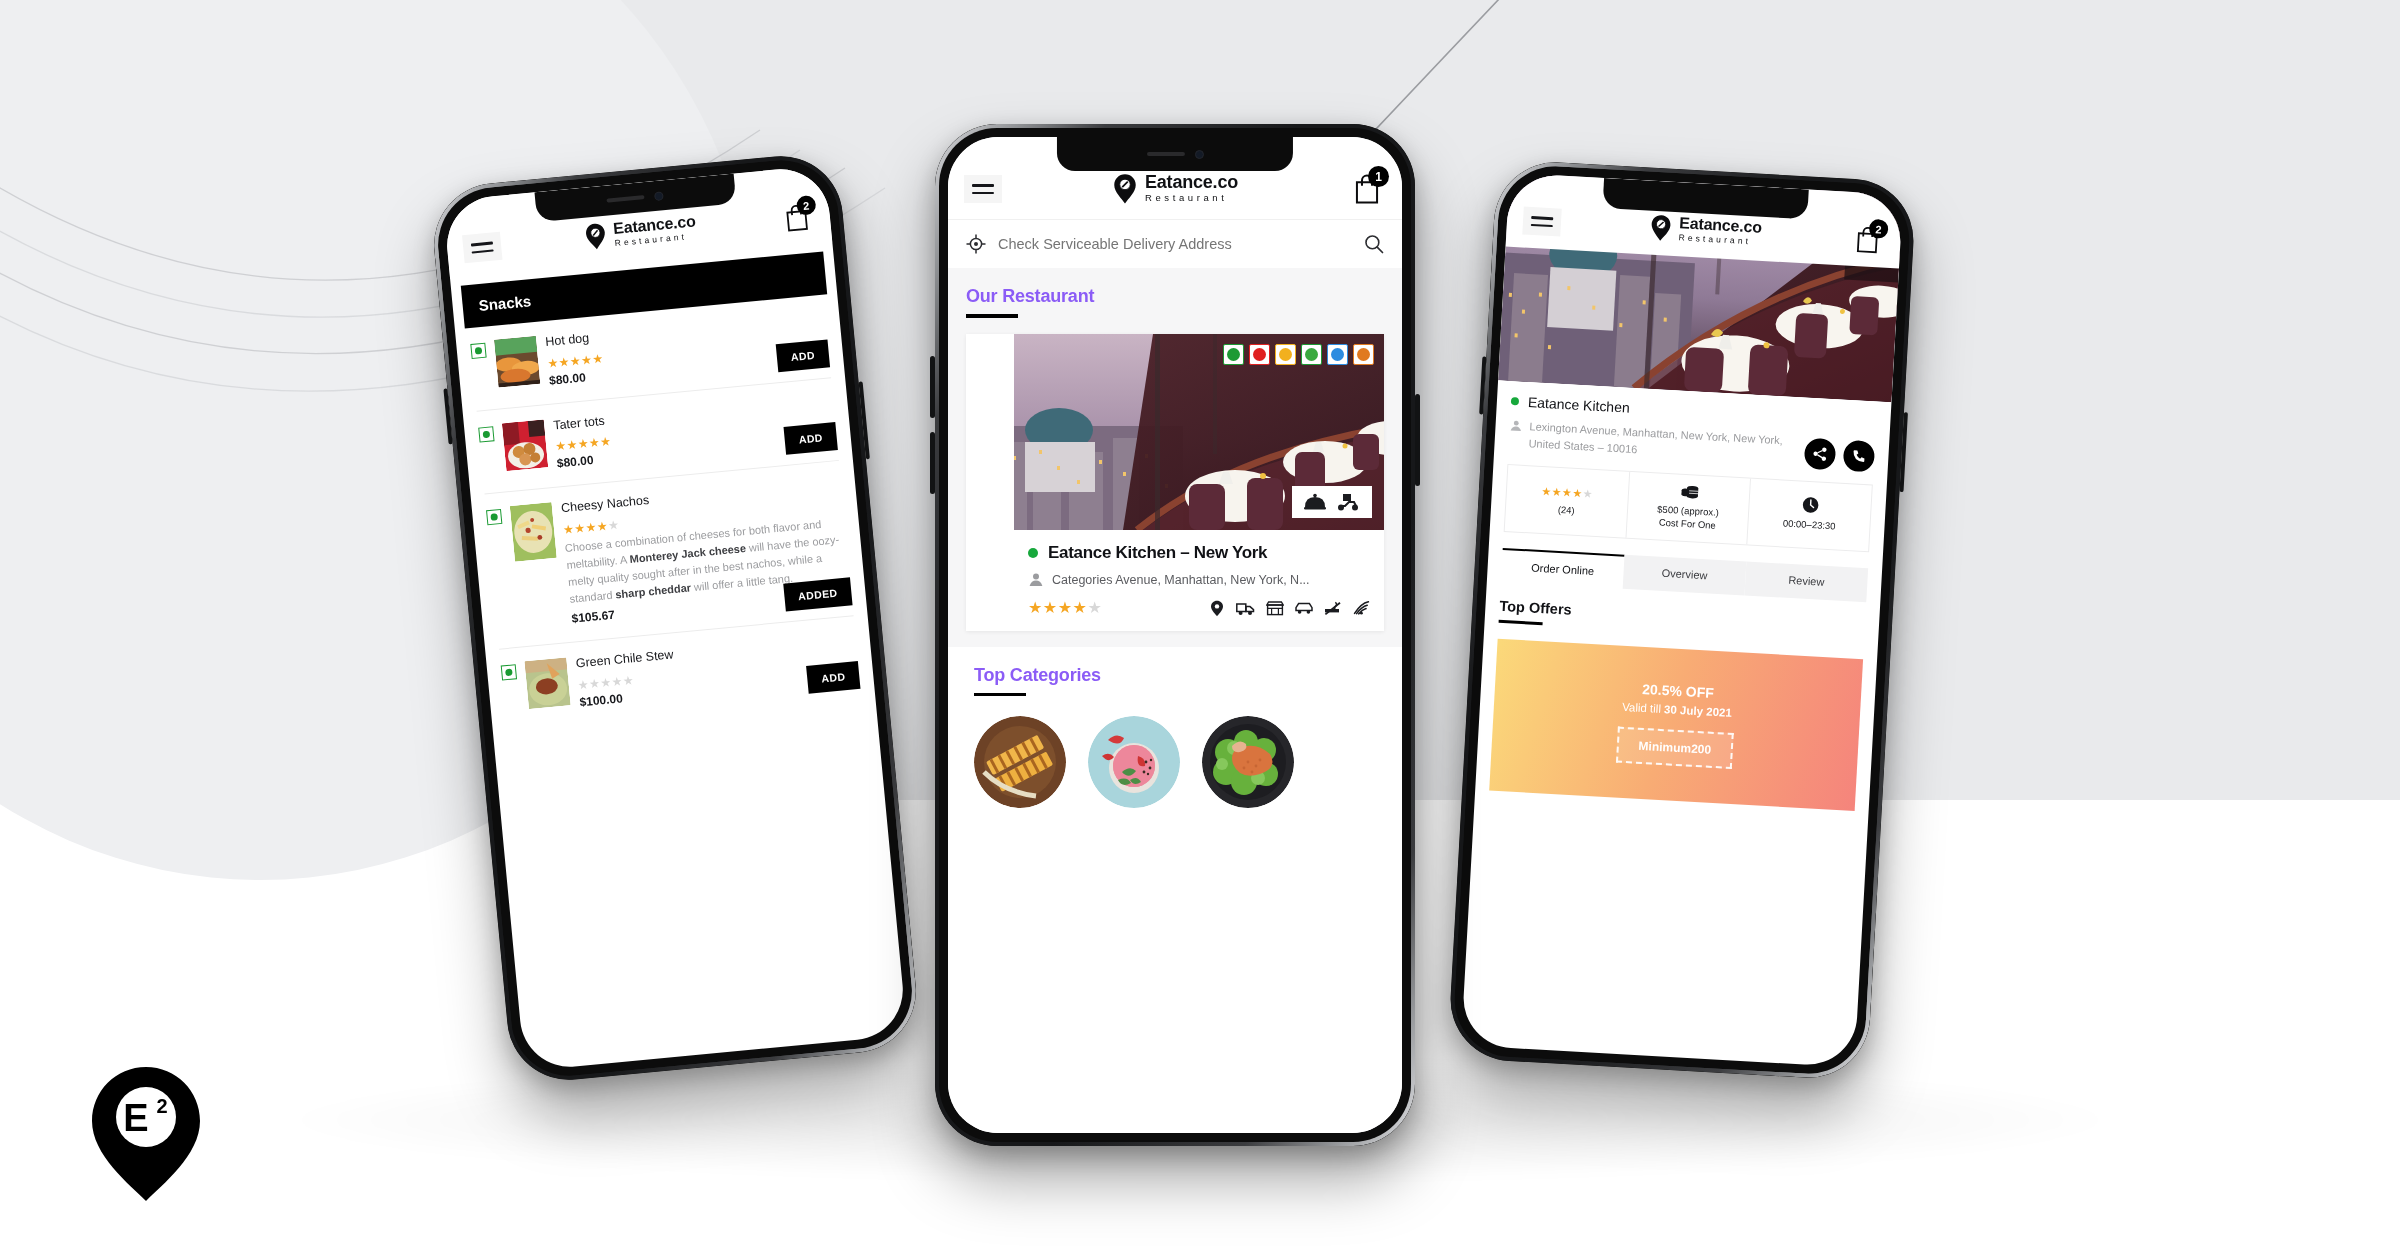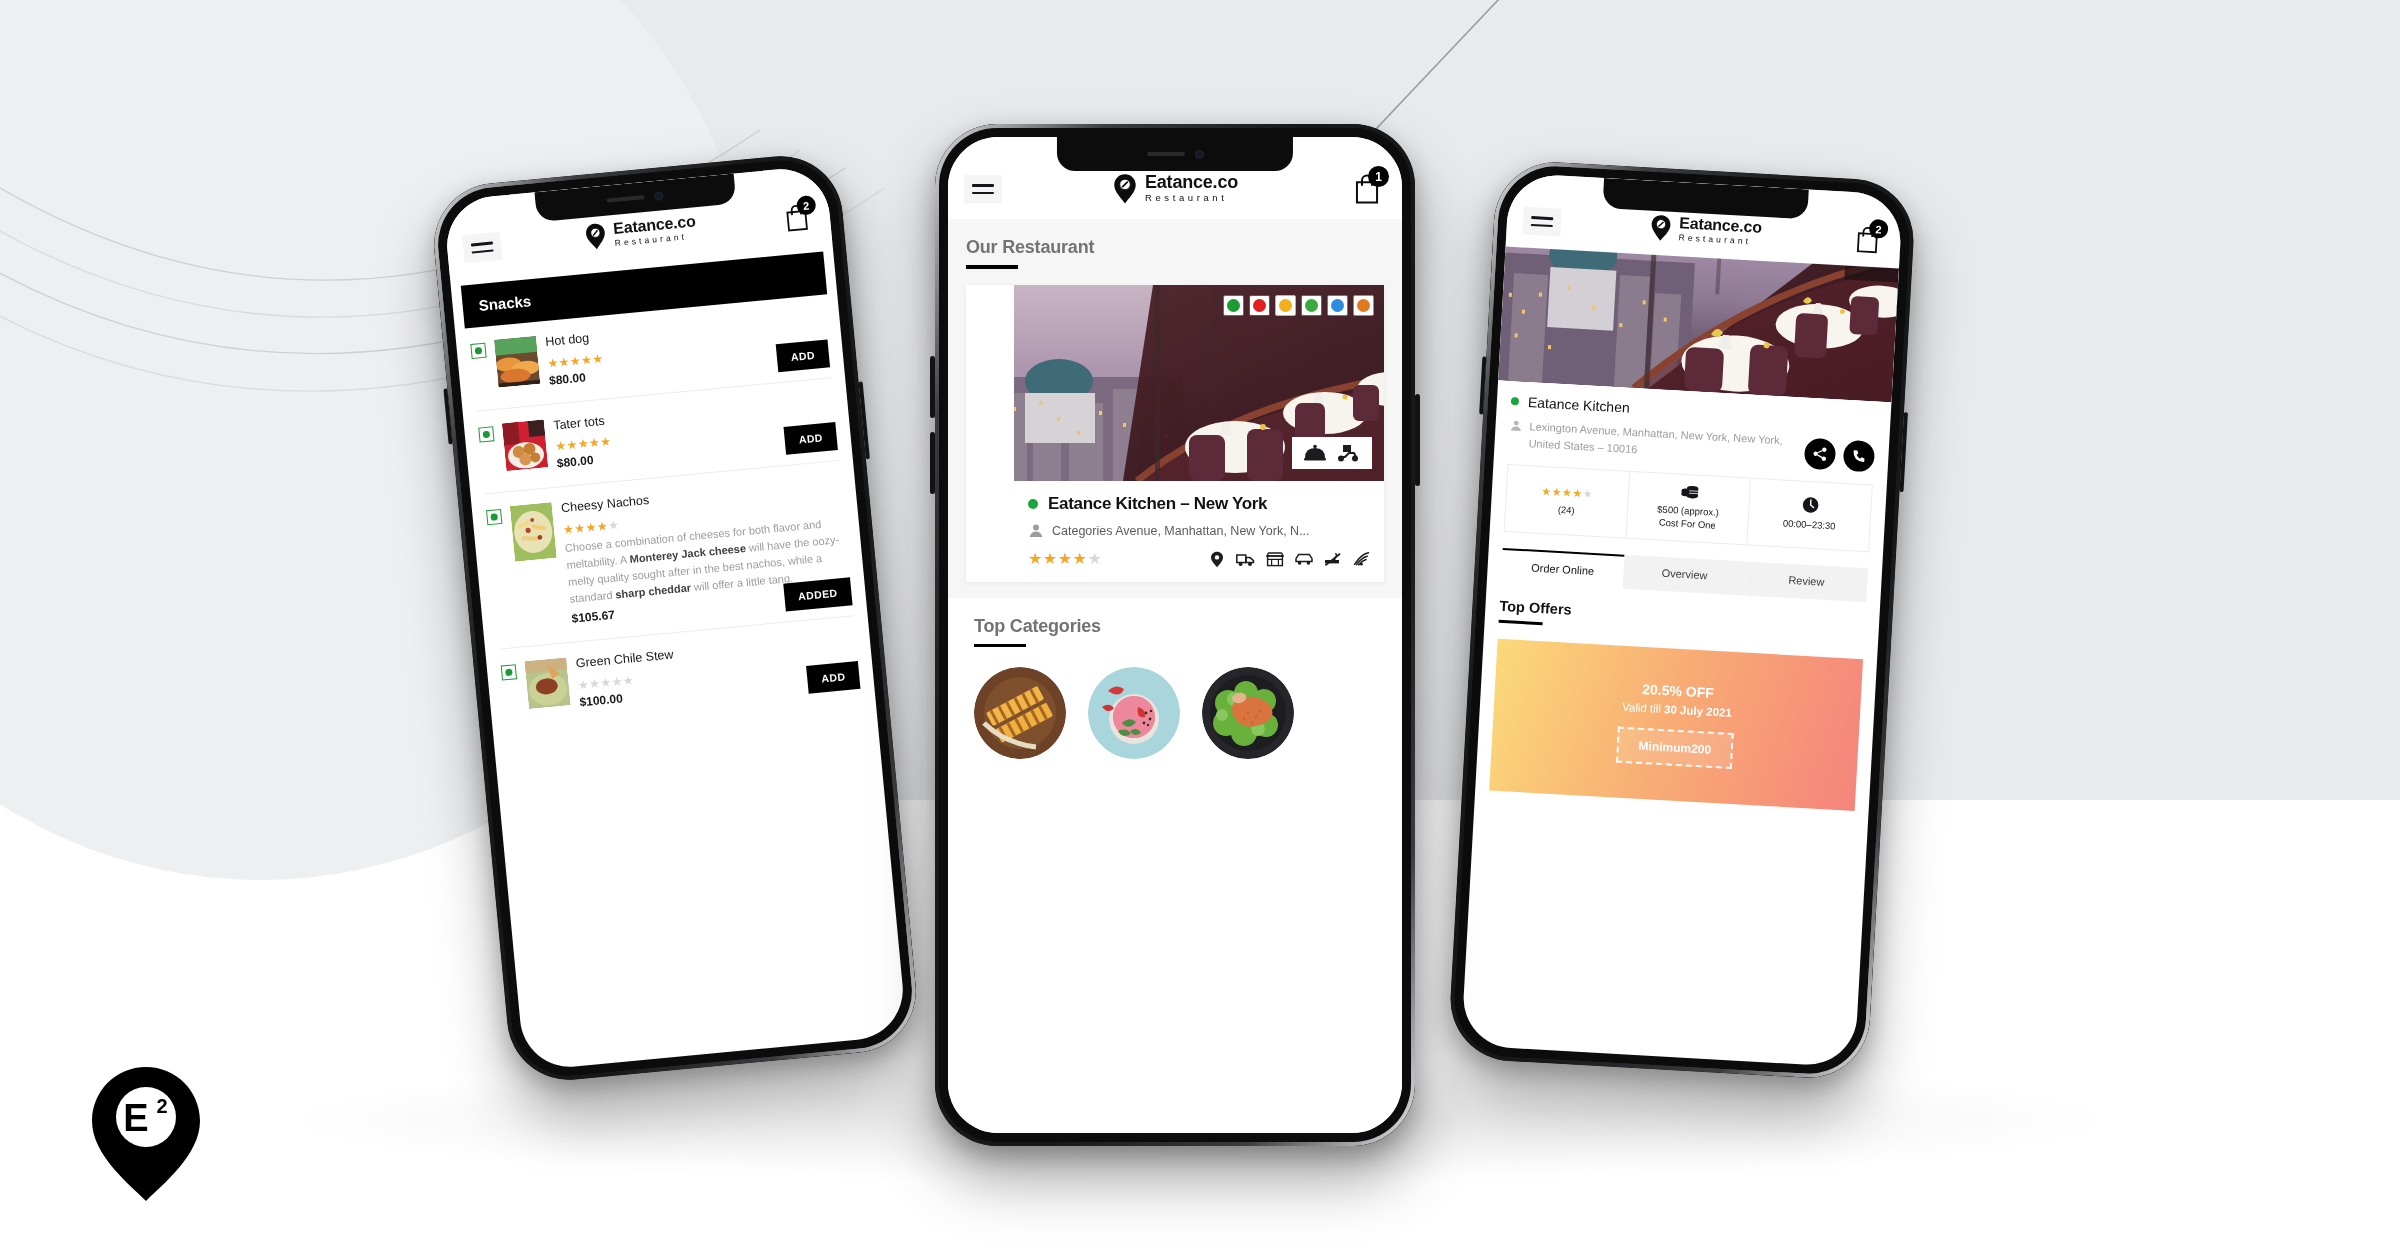--- a/index.html
+++ b/index.html
@@ -129,21 +129,21 @@
 
   
   #phone-center .screen { display: flex; flex-direction: column; background: #f6f6f7; }
   #phone-center .app-header { height: 82px; padding-top: 22px; }
   .addr-bar {
     display: flex; align-items: center; gap: 12px; background: #fff;
     padding: 14px 18px; border-top: 1px solid #f0f0f0; position: relative; z-index: 35;
   }
   .addr-text { flex: 1; font-size: 14.5px; color: #4b4c50; }
   .sec-block { padding: 18px 18px 0 18px; }
-  .sec-title { font-size: 18px; font-weight: bold; color: #737373; letter-spacing: -0.2px; }
+  .sec-title { font-size: 18px; font-weight: bold; color: #8b5cf6; letter-spacing: -0.2px; }
   .sec-underline { width: 52px; height: 3.5px; background: #000; margin-top: 7px; }
   .rest-card { margin: 16px 18px 0 18px; background: #fff; overflow: hidden; box-shadow: 0 1px 4px rgba(0,0,0,0.07); padding-left: 48px; }
   .rest-photo { position: relative; height: 196px; overflow: hidden; }
   .diet-badges { position: absolute; right: 10px; top: 10px; display: flex; gap: 5px; }
   .diet-badge {
     width: 21px; height: 21px; background: #fff; border: 1.6px solid; border-radius: 2px;
     display: flex; align-items: center; justify-content: center;
   }
   .diet-badge i { display: block; width: 13px; height: 13px; border-radius: 50%; }
   .serve-badge {
@@ -421,20 +421,32 @@
       </div>
       <div class="cart-wrap" style="width:38px;height:38px;">
         <svg viewBox="0 0 34 34" style="width:38px;height:38px;">
           <path d="M8 11 L26 11 L26 29 L8 29 Z" fill="#fff" stroke="#0c0c0e" stroke-width="1.8"></path>
           <path d="M12.5 14 L12.5 9.5 A 4.5 4.5 0 0 1 21.5 9.5 L21.5 14" fill="none" stroke="#0c0c0e" stroke-width="1.8"></path>
         </svg>
         <div class="cart-badge" style="width:21px;height:21px;font-size:12px;">1</div>
       </div>
     </div>
 
+    <div class="addr-bar">
+      <svg width="20" height="20" viewBox="0 0 20 20">
+        <circle cx="10" cy="10" r="5.6" fill="none" stroke="#2c2d31" stroke-width="1.5"></circle>
+        <circle cx="10" cy="10" r="2" fill="#2c2d31"></circle>
+        <path d="M10 0.5 L10 4 M10 16 L10 19.5 M0.5 10 L4 10 M16 10 L19.5 10" stroke="#2c2d31" stroke-width="1.5"></path>
+      </svg>
+      <input class="addr-text" style="border: none; outline: none; background: transparent; font-family: &quot;Liberation Sans&quot;, sans-serif;" placeholder="Check Serviceable Delivery Address">
+      <svg width="20" height="20" viewBox="0 0 20 20">
+        <circle cx="8.4" cy="8.4" r="6.4" fill="none" stroke="#2c2d31" stroke-width="1.6"></circle>
+        <path d="M13.2 13.2 L18.5 18.5" stroke="#2c2d31" stroke-width="1.7" stroke-linecap="round"></path>
+      </svg>
+    </div>
 
     <div class="sec-block">
       <div class="sec-title">Our Restaurant</div>
       <div class="sec-underline"></div>
     </div>
 
     <div class="rest-card">
       <div class="rest-photo">
         <svg viewBox="0 0 452 196" preserveAspectRatio="xMidYMid slice" style="width:100%;height:100%;display:block;">
           <defs>

